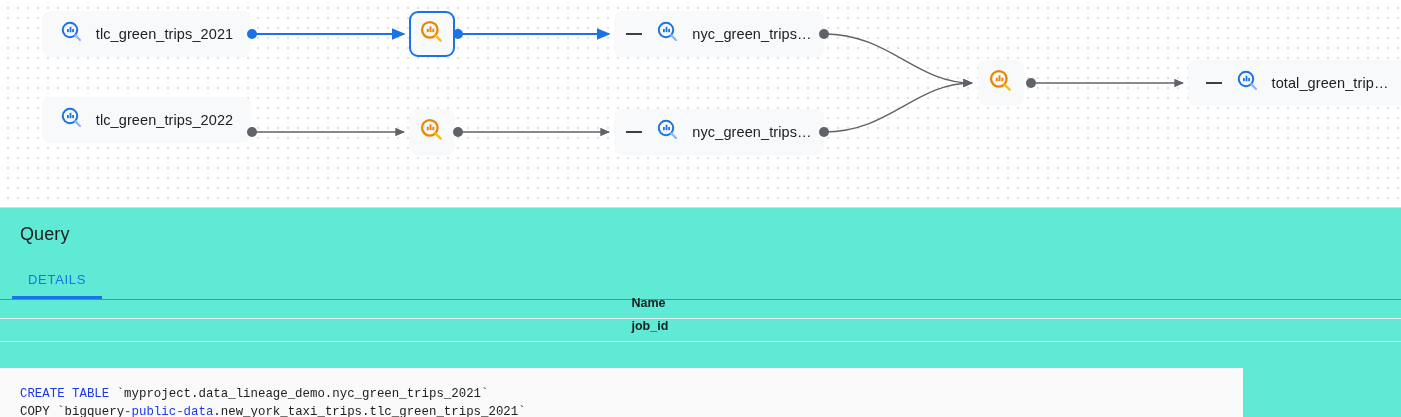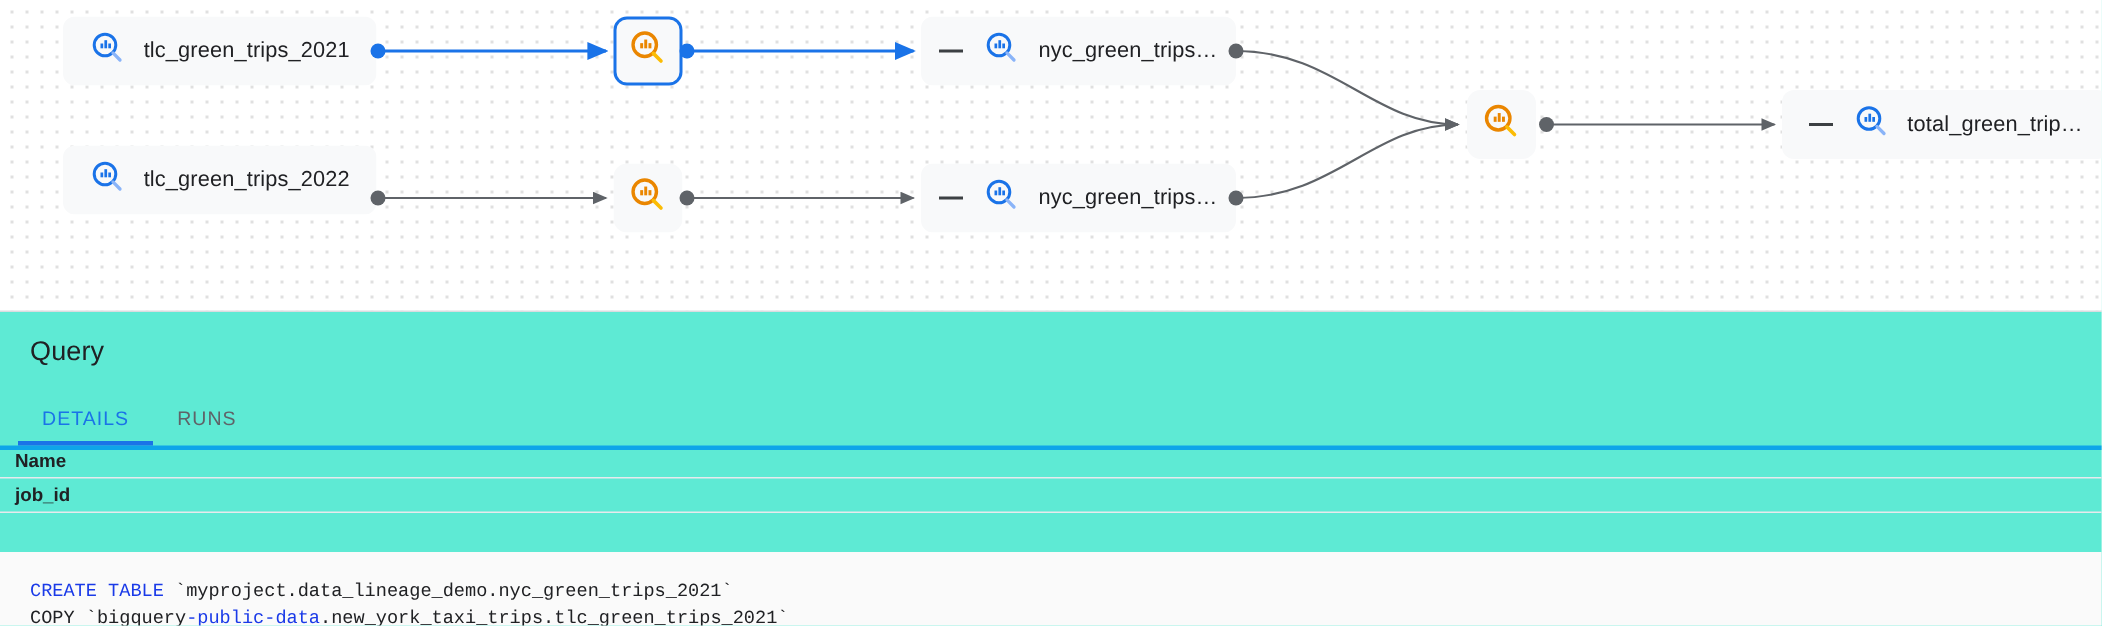--- a/index.html
+++ b/index.html
@@ -85,21 +85,21 @@
     background: #5eead4;
   }
   #panel-title {
     position: absolute; left: 20px; top: 16px;
     font-size: 18px; color: #202124; font-weight: 400;
     letter-spacing: .1px;
   }
   #tab-strip {
     position: absolute; left: 0; top: 52px;
     width: 1401px; height: 40px;
-    border-bottom: 3px solid #0ea5e9;
+    border-bottom: 1px solid #0ea5e9;
     display: flex; align-items: stretch;
     padding-left: 12px;
   }
   .tab {
     display: flex; align-items: center;
     padding: 0 16px;
     font-size: 13px;
     font-weight: 500;
     letter-spacing: .7px;
     color: #5f6368;
@@ -110,41 +110,41 @@
   .tab.active::after {
     content: "";
     position: absolute; left: 0; right: 0; bottom: 0;
     height: 3px; background: #1a73e8;
   }
 
   .kv-row {
     position: absolute;
     left: 0; width: 1401px; height: 23px;
     border-bottom: 1px solid #e8eaed;
-    display: flex; align-items: center;
+    display: flex; align-items: center; flex-direction: column;
   }
   #row-name { top: 88px; }
   #row-jobid { top: 111px; }
   .kv-key {
     width: 158px;
     padding-left: 10px;
     font-size: 12.5px;
     font-weight: 700;
     color: #202124;
   }
   .kv-val {
     font-size: 12.8px;
     color: #5f6368;
     white-space: nowrap;
   }
 
   
   #sql-block {
     position: absolute; left: 0; top: 160px;
-    width: 1401px; height: 49px;
+    width: 1243px; height: 49px;
     background: #fafafa;
     padding: 17px 0 0 20px;
     font-family: "Liberation Mono", monospace;
     font-size: 12.4px;
     line-height: 18px;
     color: #202124;
     white-space: pre;
     overflow: hidden;
   }
   .kw { color: #1a3ae8; }
@@ -295,23 +295,20 @@
 <div id="drag-handle"></div>
 
 <div id="details-panel">
 
   <div id="panel-title">Query</div>
 
   <div id="tab-strip">
     <div class="tab active">
       <span>DETAILS</span>
     </div>
-    <div class="tab">
-      <span>RUNS</span>
-    </div>
   </div>
 
   <div class="kv-row" id="row-name">
     <div class="kv-key">Name</div>
   </div>
 
   <div class="kv-row" id="row-jobid">
     <div class="kv-key">job_id</div>
   </div>
 

